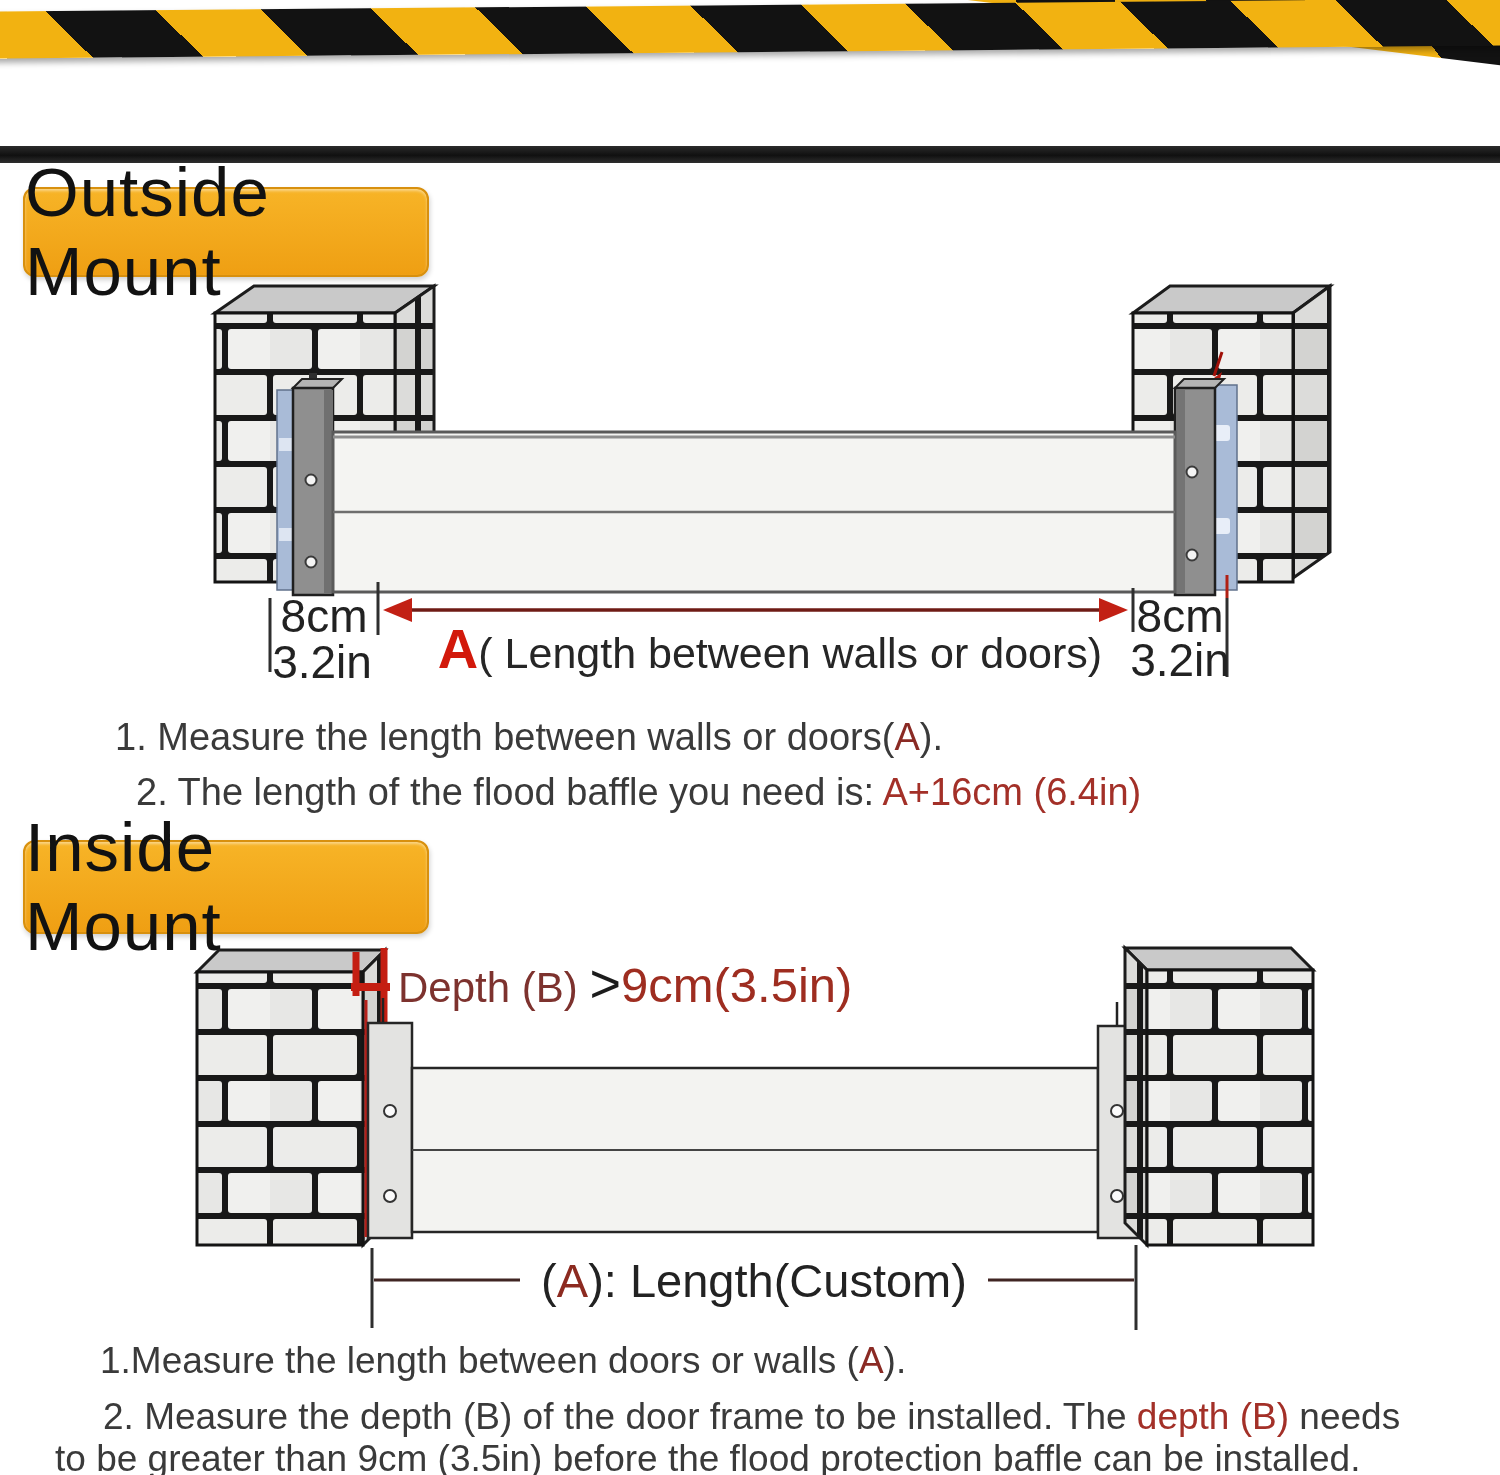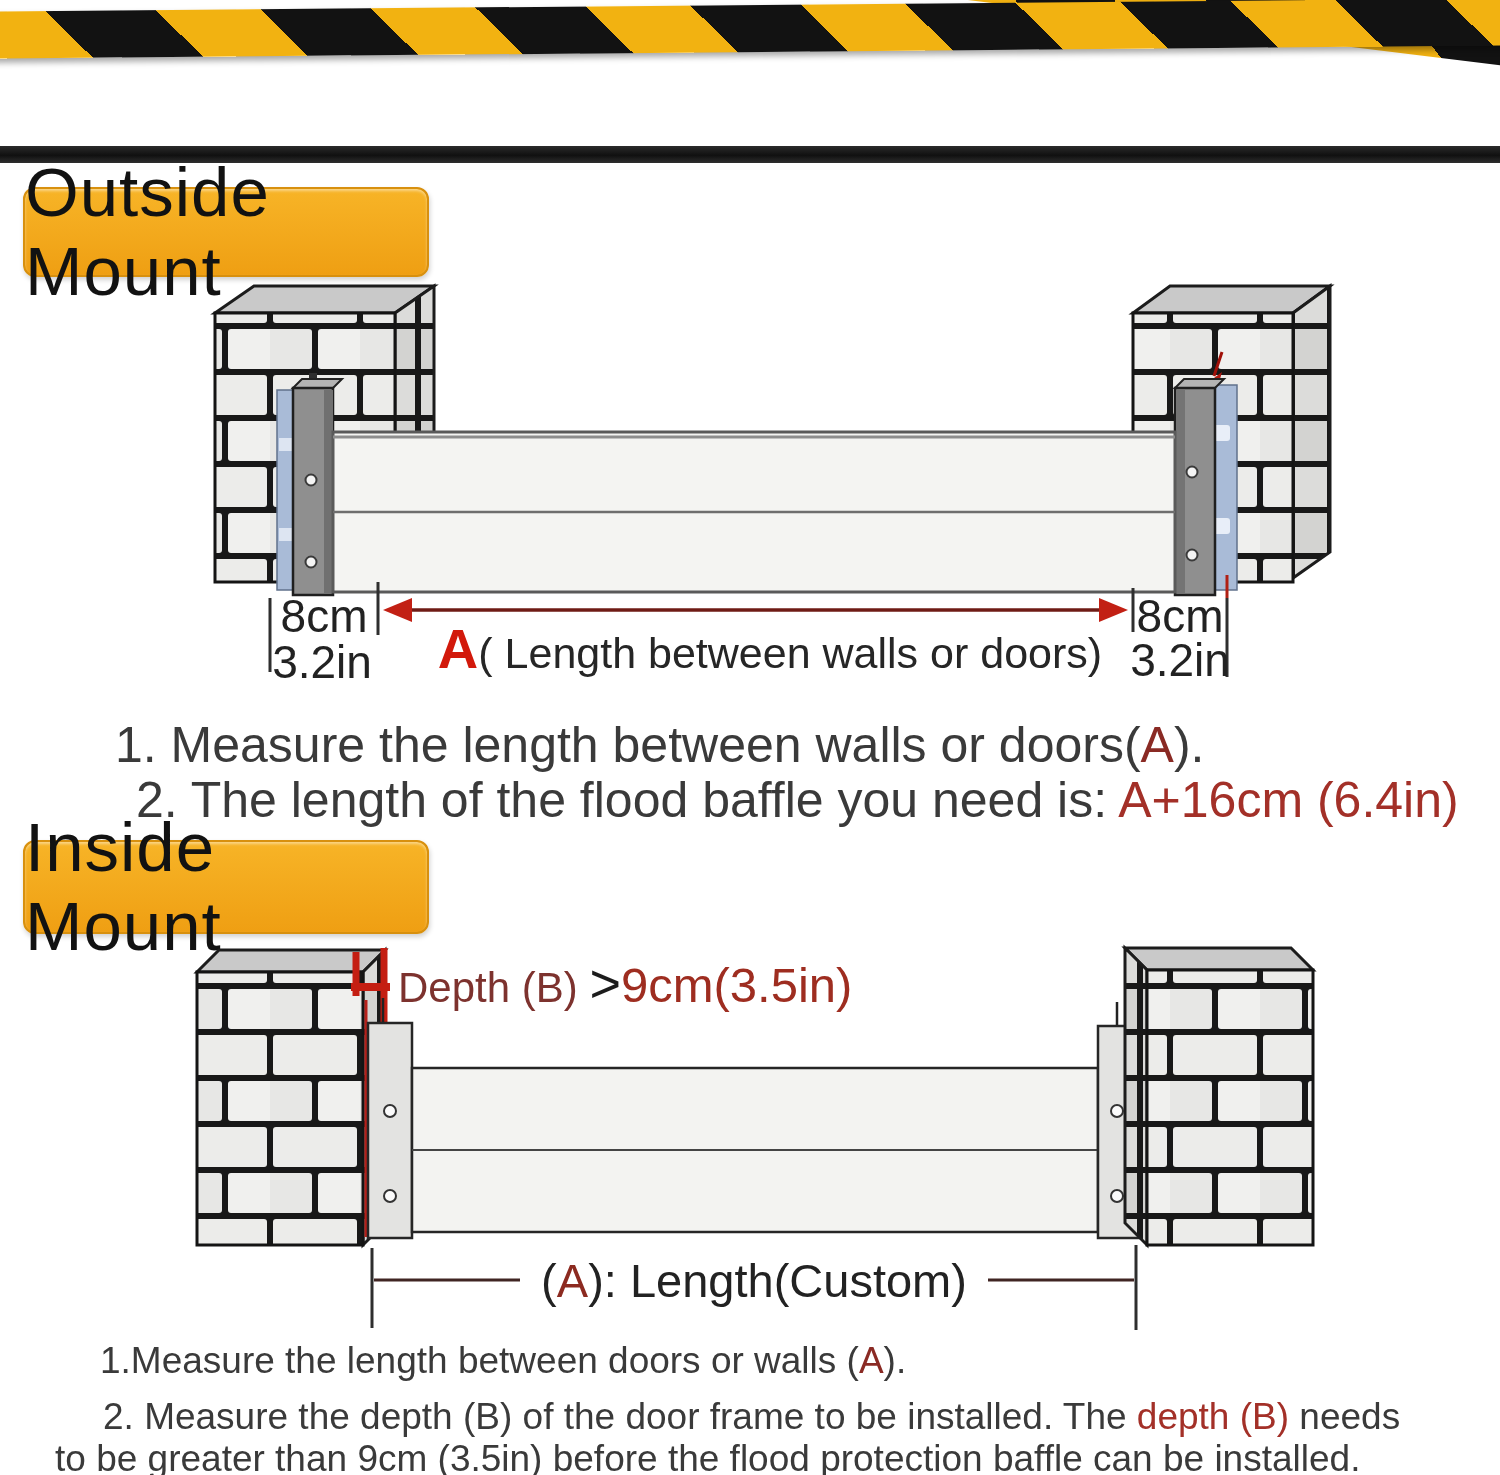--- a/index.html
+++ b/index.html
@@ -55,21 +55,21 @@
   svg text{font-family:"Liberation Sans","DejaVu Sans",sans-serif;}
   .t-dim{font-size:46px;fill:#222222;}
   .t-A{font-size:56px;font-weight:700;fill:#d2190b;}
   .t-span{font-size:43px;fill:#262626;}
   .t-depth{font-size:42px;fill:#7d322e;}
   .t-gt{font-size:54px;fill:#1c1c1c;}
   .t-depthval{font-size:49px;fill:#9e2d20;}
   .t-len{font-size:47px;fill:#222222;}
   .t-lenA{font-size:47px;fill:#8c2a20;}
   
-  .step{position:absolute;font-size:50px;color:#3a3a3a;white-space:nowrap;}
+  .step{position:absolute;font-size:38px;color:#3a3a3a;white-space:nowrap;}
   .step .em1{color:#8a2a24;}
   .step .em2{color:#a33028;}
   .steps-inside .step{font-size:37px;}
 </style>
 </head>
 <body>
 
 <div class="page">
 
   <div class="header">

